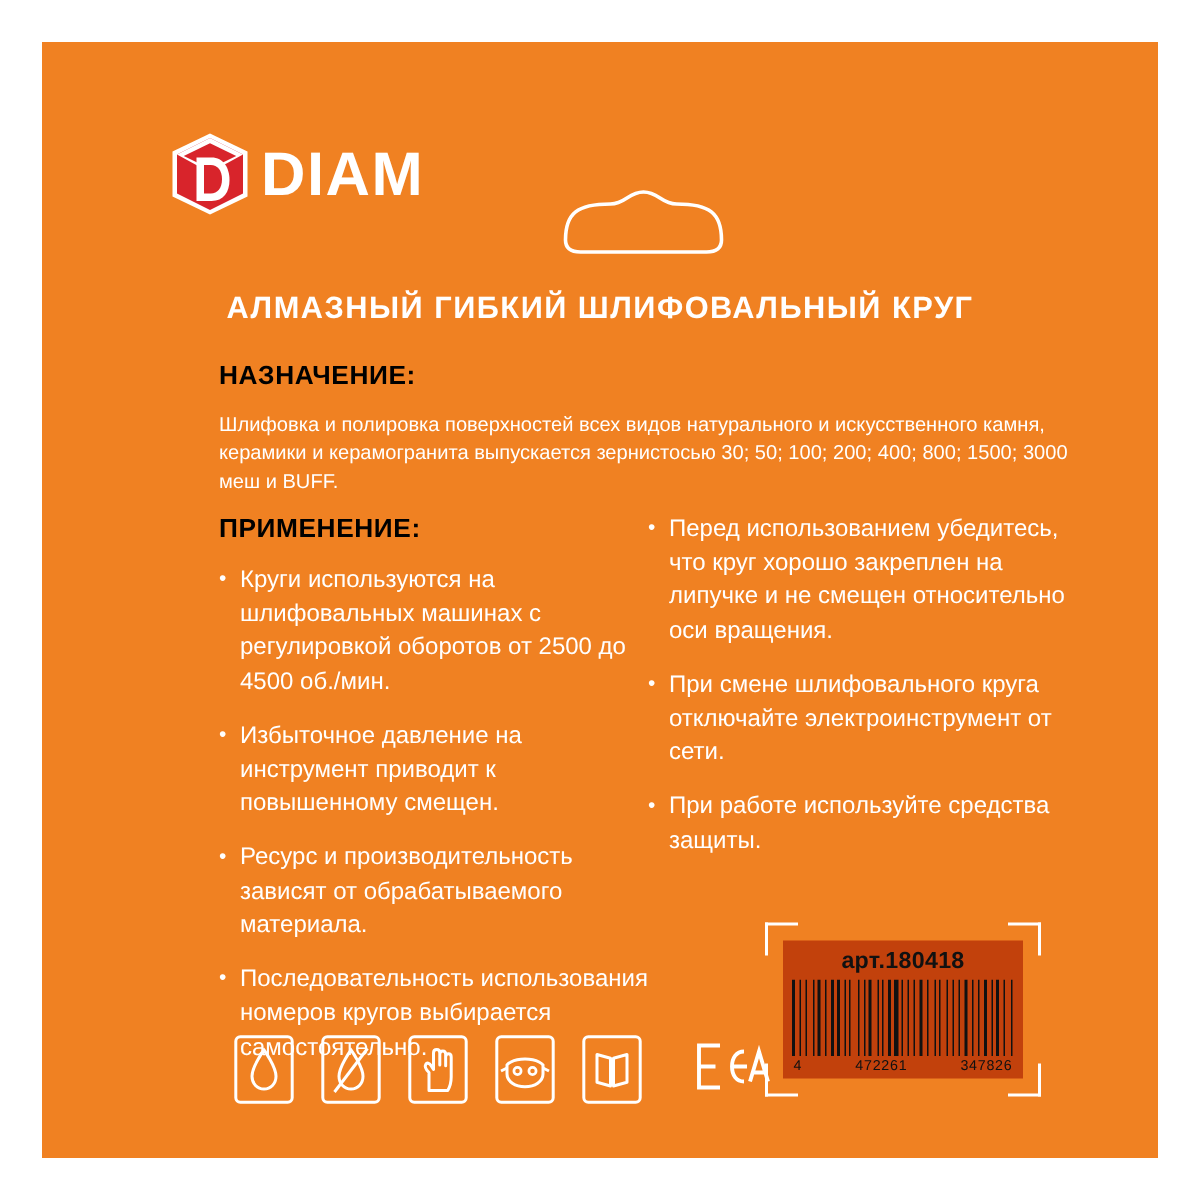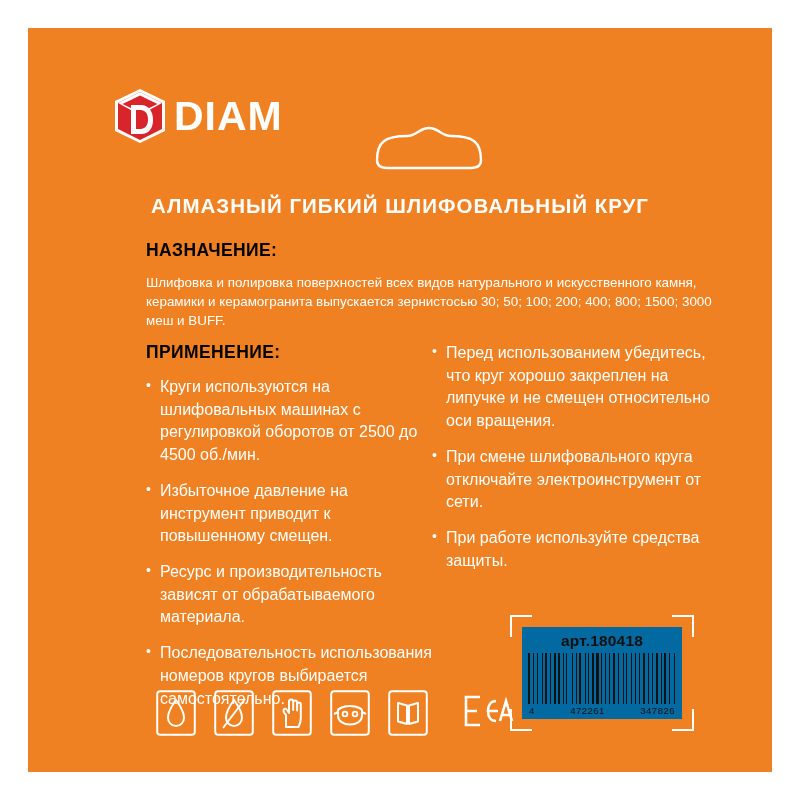--- a/index.html
+++ b/index.html
@@ -108,21 +108,21 @@
     position:absolute;
     width:20px;height:20px;
     border:2px solid #ffffff;
   }
   .corner.tl{left:-12px;top:-12px;border-right:none;border-bottom:none;}
   .corner.tr{right:-12px;top:-12px;border-left:none;border-bottom:none;}
   .corner.bl{left:-12px;bottom:-12px;border-right:none;border-top:none;}
   .corner.br{right:-12px;bottom:-12px;border-left:none;border-top:none;}
   .barcode-card{
     width:100%;height:100%;
-    background:#0369a1;
+    background:#c2410c;
     box-sizing:border-box;
     padding:5px 6px 3px 6px;
     display:flex;flex-direction:column;
   }
   .art-no{
     text-align:center;
     color:#111111;
     font-size:15.5px;
     font-weight:bold;
     letter-spacing:.2px;

